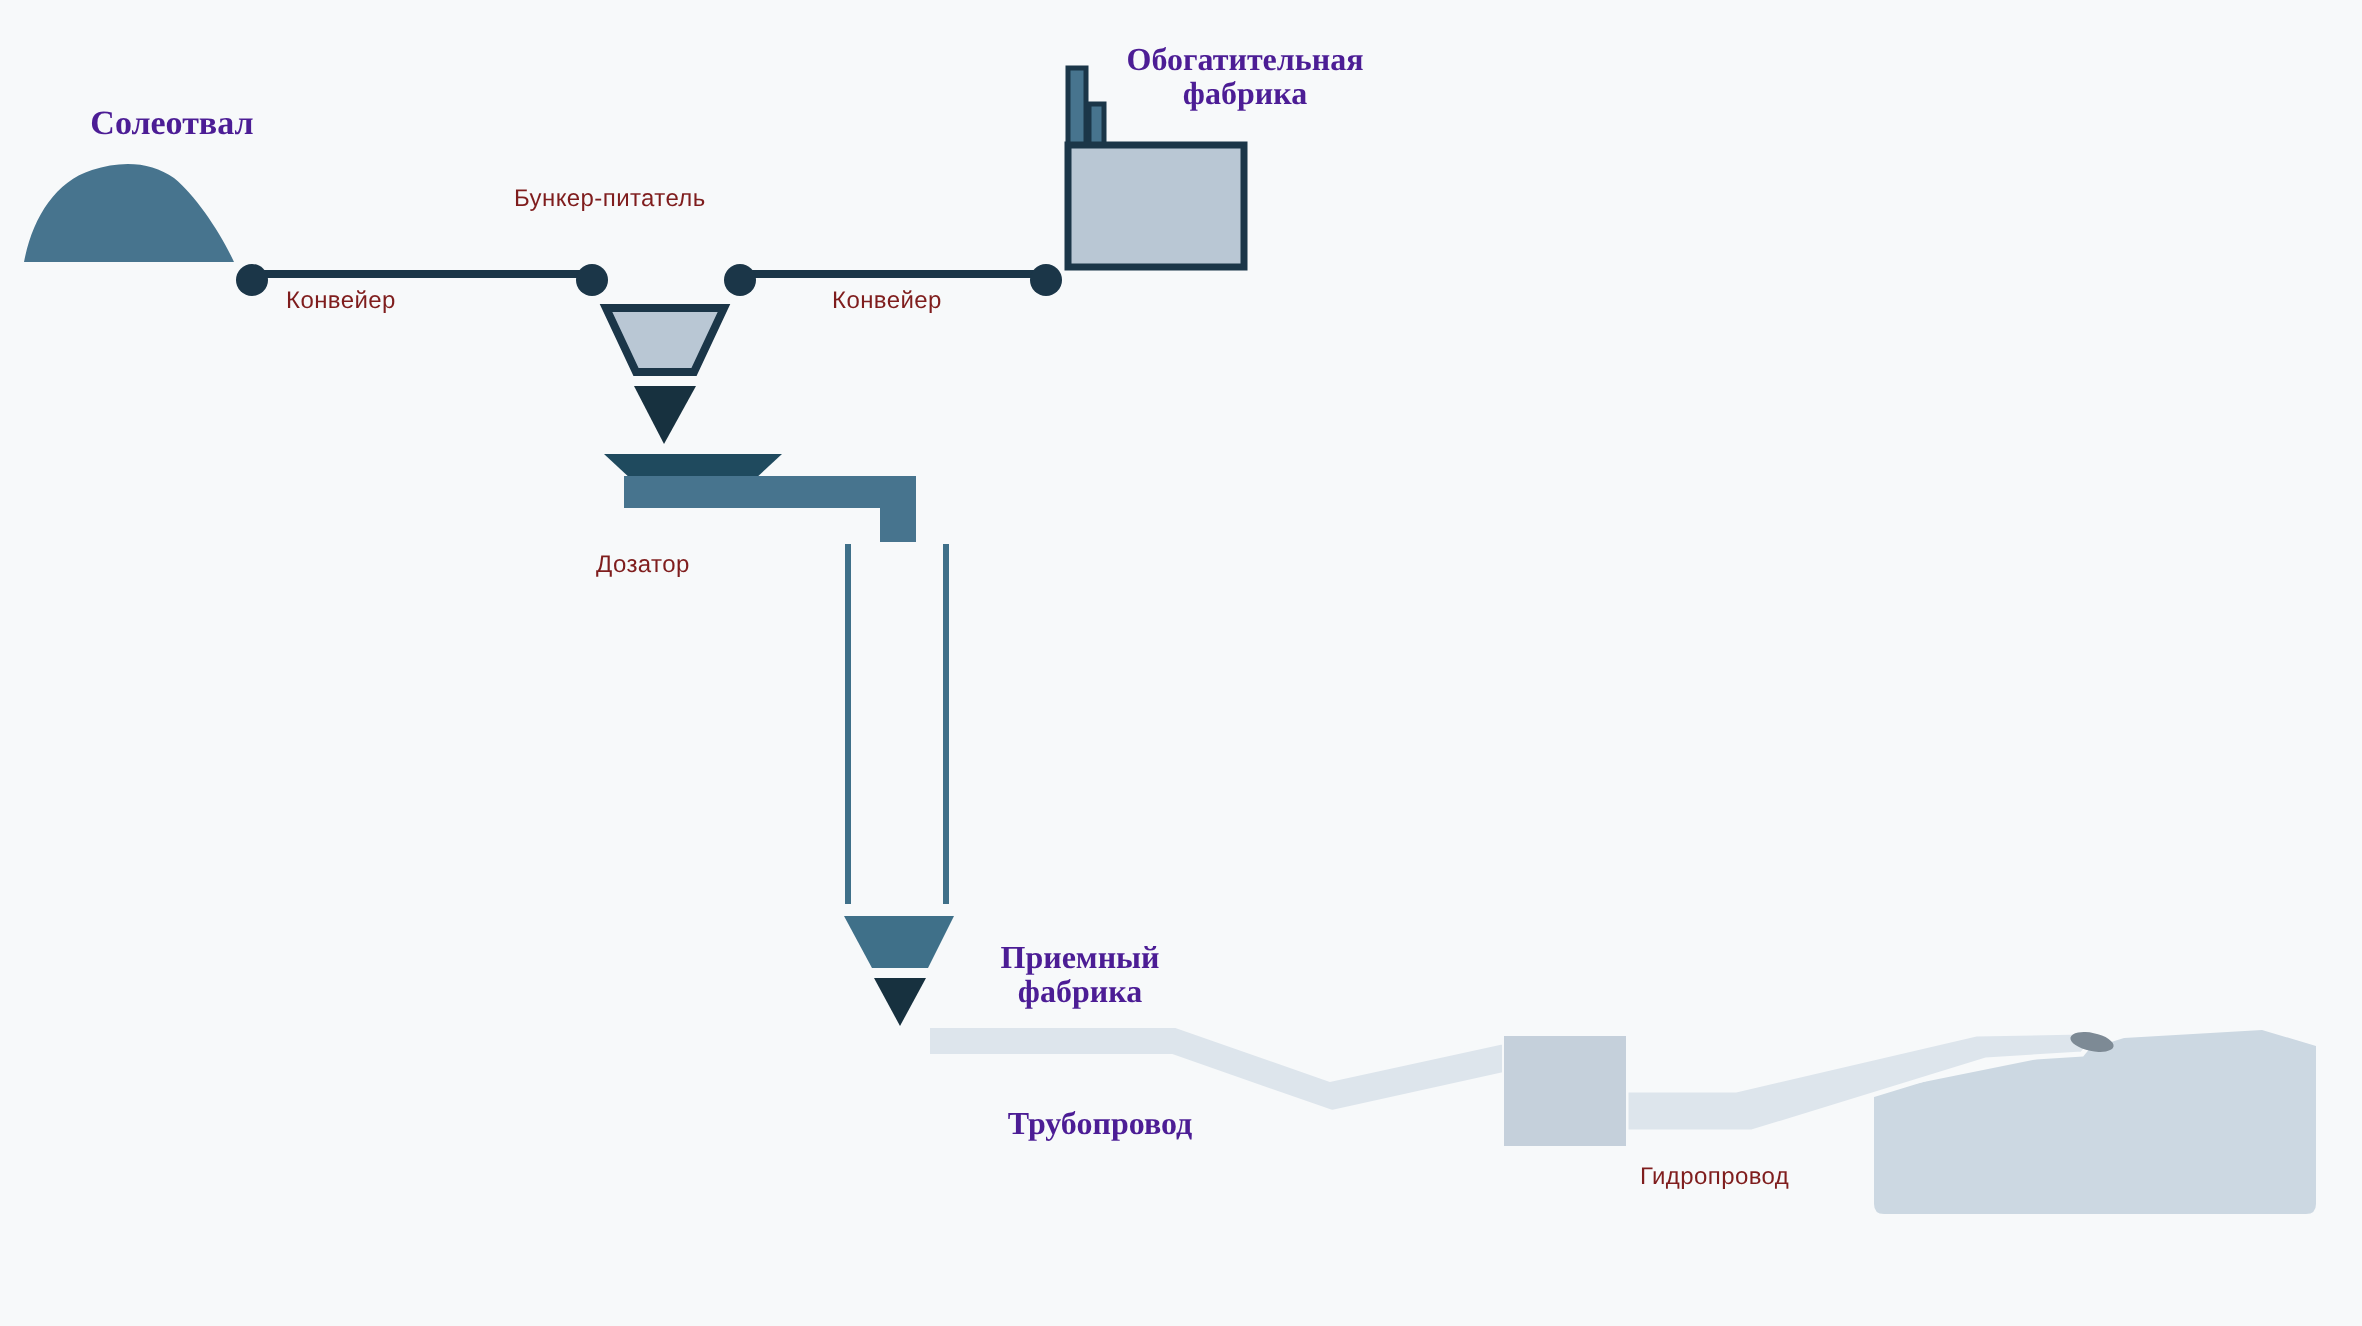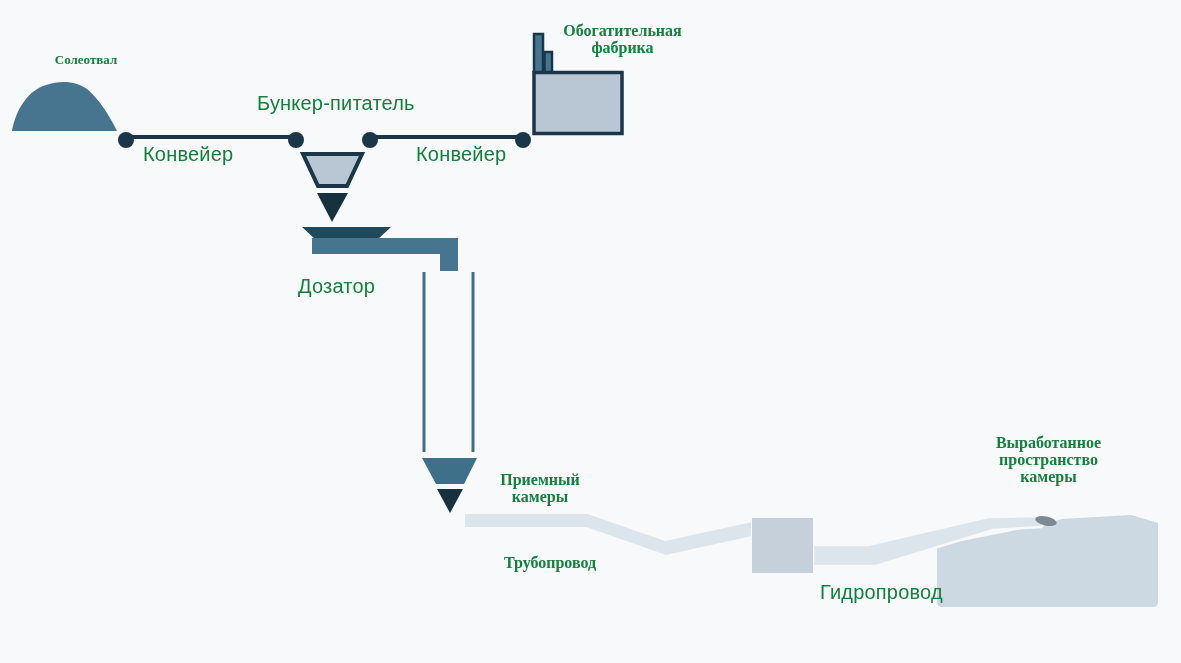--- a/index.html
+++ b/index.html
@@ -9,37 +9,37 @@
     width: 1181px;
     height: 663px;
     background: #f7f9fa;
     overflow: hidden;
     font-family: "Liberation Sans", sans-serif;
   }
   .stage svg { position: absolute; left: 0; top: 0; }
   .lbl {
     position: absolute;
     white-space: pre-line;
-    color: #15803d;
+    color: #4c1d95;
   }
   .serif {
     font-family: "Liberation Serif", serif;
     font-weight: 700;
     font-size: 16px;
     line-height: 1.06;
     text-align: center;
   }
   .sans {
     font-family: "Liberation Sans", sans-serif;
     font-weight: 400;
-    font-size: 20px;
+    font-size: 12px;
     letter-spacing: 0.2px;
-    color: #15803d;
+    color: #7f1d1d;
   }
-  .big { font-size: 13px; }
+  .big { font-size: 17px; }
 </style>
 </head>
 <body>
 
 <div class="stage">
 
   <svg width="1181" height="663" viewBox="0 0 1181 663">
 
     <path d="M937,546 L1046,524 L1062,519 L1131,515 L1158,523 L1158,602 Q1158,607 1153,607 L942,607 Q937,607 937,602 Z" fill="#ccd8e2"></path>
 
@@ -78,28 +78,25 @@
     <polygon points="437,489 463,489 450,513" fill="#17313f"></polygon>
   </svg>
 
   <div class="lbl serif big" style="left:36px; top:53px; width:100px;">Солеотвал</div>
 
   <div class="lbl serif" style="left:555px; top:23px; width:135px;">Обогатительная
 фабрика</div>
 
 
   <div class="lbl serif" style="left:489px; top:472px; width:102px;">Приемный
-камеры</div>
+фабрика</div>
 
   <div class="lbl serif" style="left:495px; top:555px; width:110px;">Трубопровод</div>
 
 
-  <div class="lbl serif" style="left:981px; top:435px; width:135px;">Выработанное
-пространство
-камеры</div>
 
   <div class="lbl sans" style="left:257px; top:92px;">Бункер-питатель</div>
 
   <div class="lbl sans" style="left:143px; top:143px;">Конвейер</div>
 
   <div class="lbl sans" style="left:416px; top:143px;">Конвейер</div>
 
   <div class="lbl sans" style="left:298px; top:275px;">Дозатор</div>
 
   <div class="lbl sans" style="left:780px; top:581px;margin-left:40px;">Гидропровод</div>

